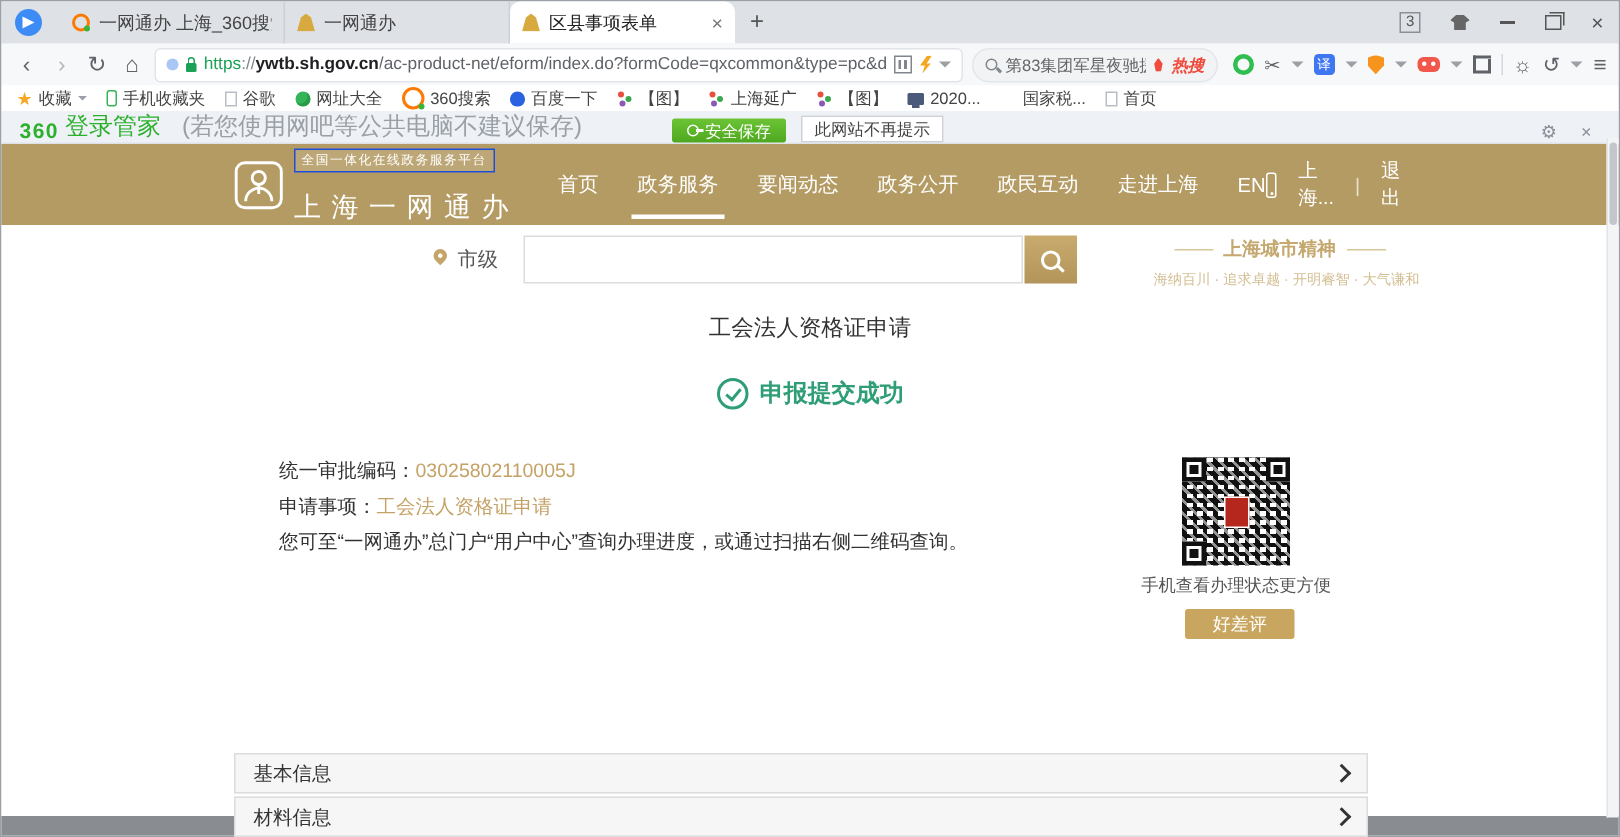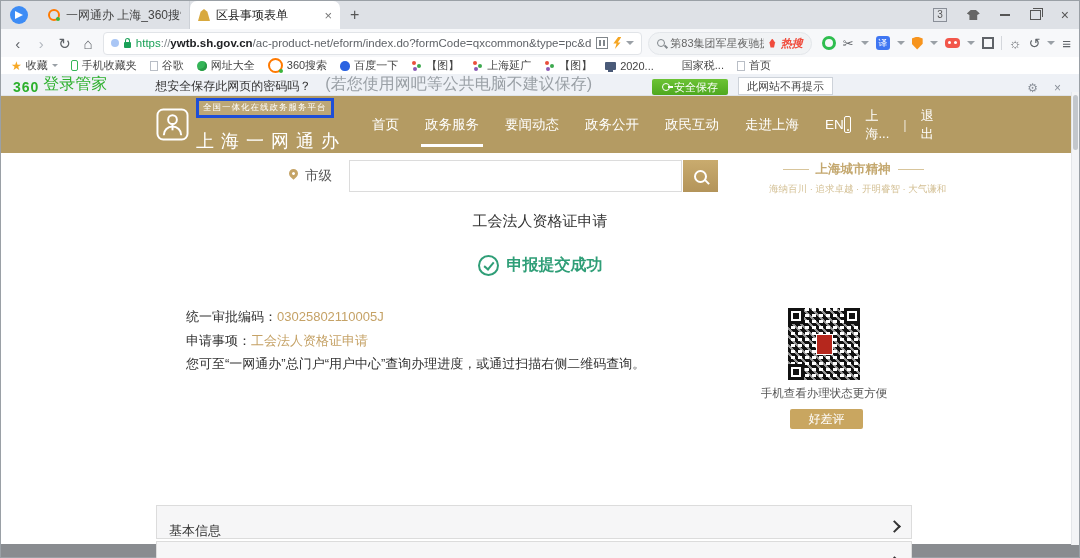--- a/index.html
+++ b/index.html
@@ -87,21 +87,21 @@
   .pwd-save{margin-left:60px;height:16px;display:flex;align-items:center;gap:4px;padding:0 10px;border-radius:2px;background:linear-gradient(#6cc335,#4ea81f);color:#fff;font-size:11px}
   .key-icon{width:6px;height:6px;border:1.5px solid #fff;border-radius:50%;position:relative}
   .key-icon::after{content:"";position:absolute;left:5px;top:2px;width:5px;height:1.5px;background:#fff}
   .pwd-dismiss{margin-left:10px;height:16px;display:flex;align-items:center;padding:0 8px;background:#fff;border:1px solid #cdd2d9;color:#444;font-size:11px}
   .pwd-right{margin-left:auto;display:flex;align-items:center;gap:16px;color:#8a9099;padding-right:6px;font-size:12px}
 
   
   .site-header{flex:0 0 45px;background:#b49b63;display:flex;align-items:center;position:relative;color:#fff}
   .logo-block{display:flex;align-items:center;gap:7px;margin-left:155px}
   .logo-mark{width:33px;height:33px;flex:0 0 auto}
-  .brand-text .badge{display:inline-block;border:3px solid #1d4ed8;font-size:8.5px;padding:1px 4px;background:rgba(255,255,255,.12);letter-spacing:1px}
+  .brand-text .badge{display:inline-block;border:1px solid #1d4ed8;font-size:8.5px;padding:1px 4px;background:rgba(255,255,255,.12);letter-spacing:1px}
   .brand-text .brand{font-size:18px;letter-spacing:7px;margin-top:11px;white-space:nowrap}
   .site-nav{display:flex;gap:26px;margin-left:26px;font-size:13.5px;height:45px;align-items:center}
   .nav-item{position:relative;height:45px;display:flex;align-items:center;white-space:nowrap}
   .nav-item.active::after{content:"";position:absolute;left:-4px;right:-4px;bottom:0;height:3px;background:#fff}
   .header-right{margin-left:auto;display:flex;align-items:center;gap:14px;padding-right:172px;font-size:13px}
   .phone-icon{width:9px;height:15px;border:1.5px solid #fff;border-radius:2px;position:relative}
   .phone-icon::after{content:"";position:absolute;left:2.5px;bottom:1px;width:2px;height:2px;border-radius:50%;background:#fff}
   .hdr-div{color:rgba(255,255,255,.7)}
 
   
@@ -131,21 +131,21 @@
       repeating-linear-gradient(45deg,rgba(255,255,255,.55) 0 2px,transparent 2px 6px),
       repeating-linear-gradient(90deg,#111 0 3px,transparent 3px 7px),
       repeating-linear-gradient(0deg,#111 0 3px,#fff 3px 6px)}
   .finder{position:absolute;width:16px;height:16px;border:3px solid #111;background:#fff;box-sizing:border-box}
   .finder::after{content:"";position:absolute;inset:2px;background:#111}
   .finder.tl{left:0;top:0}.finder.tr{right:0;top:0}.finder.bl{left:0;bottom:0}
   .qr-seal{position:absolute;left:28px;top:26px;width:15px;height:19px;background:#b5271d;border:1px solid #fff}
   .qr-caption{position:absolute;left:743px;top:187px;width:160px;text-align:center;font-size:11.5px;color:#555}
   .review-btn{position:absolute;left:789px;top:210px;width:73px;height:20px;background:#c9a660;color:#fff;font-size:12px;display:flex;align-items:center;justify-content:center;border-radius:2px}
   .accordions{position:absolute;left:155px;top:306px;width:756px}
-  .acc{height:27px;border:1px solid #dcdcdc;background:#f6f6f7;display:flex;padding:16px 12px;font-size:13px;color:#333;box-sizing:border-box}
+  .acc{height:27px;border:1px solid #dcdcdc;background:#f6f6f7;display:flex;align-items:center;padding:0 12px;font-size:13px;color:#333;box-sizing:border-box}
   .acc + .acc{margin-top:2px}
   .acc-chevron{margin-left:auto;width:7px;height:7px;border-top:2px solid #333;border-right:2px solid #333;transform:rotate(45deg)}
 
   .footer-strip{flex:0 0 13px;background:#898c90}
 
   
   .scrollbar{position:absolute;right:1px;top:92px;width:8px;height:453px;background:#f3f4f6;border-left:1px solid #e4e6e9;box-sizing:border-box}
   .scroll-thumb{position:absolute;left:1px;top:3px;width:5px;height:55px;background:#c3c7cc;border-radius:3px}
 </style>
 </head>
@@ -156,20 +156,25 @@
   <div class="tabbar">
     <span class="browser-logo"></span>
     <div style="display:flex;height:28px">
 
         <div class="tab">
           <span class="tab-icon i-search-360"></span>
           <span class="tab-label">一网通办 上海_360搜索</span>
 
         </div>
 
+        <div class="tab">
+          <span class="tab-icon i-gov-site"></span>
+          <span class="tab-label">一网通办</span>
+
+        </div>
 
         <div class="tab active">
           <span class="tab-icon i-gov-site"></span>
           <span class="tab-label">区县事项表单</span>
           <span class="tab-close">×</span>
         </div>
       </div>
     <span class="newtab">+</span>
     <div class="win-controls">
       <span class="tabcount">3</span>
@@ -284,21 +289,20 @@
         <span class="bm">
           <span class="bm-icon i-page"></span>
           <span>首页</span>
         </span>
       </span>
   </div>
 
   <div class="pwdbar">
     <span class="pwd-brand">360</span>
     <span class="pwd-brand-suffix">登录管家</span>
-    <span class="pwd-msg">想安全保存此网页的密码吗？</span>
     <span class="pwd-note">(若您使用网吧等公共电脑不建议保存)</span>
     <span class="pwd-save">
       <span class="key-icon"></span>
       <span>安全保存</span>
     </span>
     <span class="pwd-dismiss">此网站不再提示</span>
     <span class="pwd-right">
       <span>⚙</span>
       <span>×</span>
     </span>

